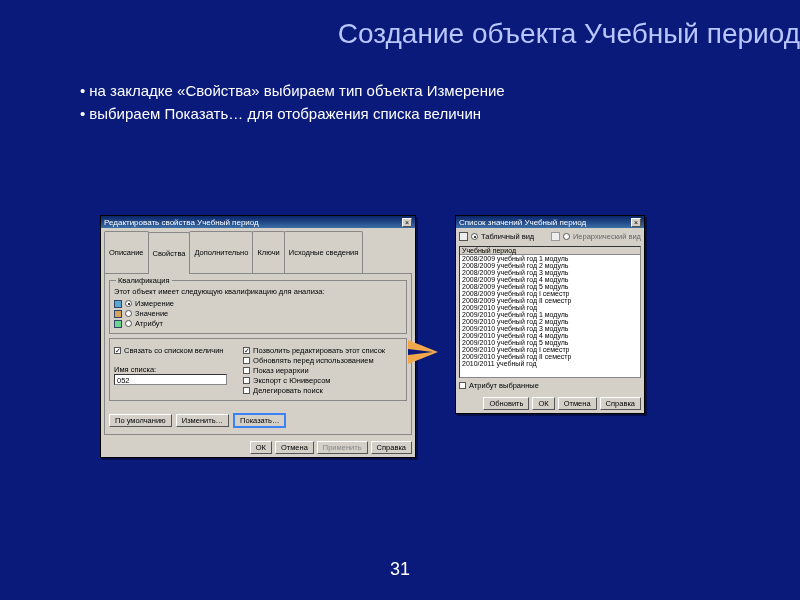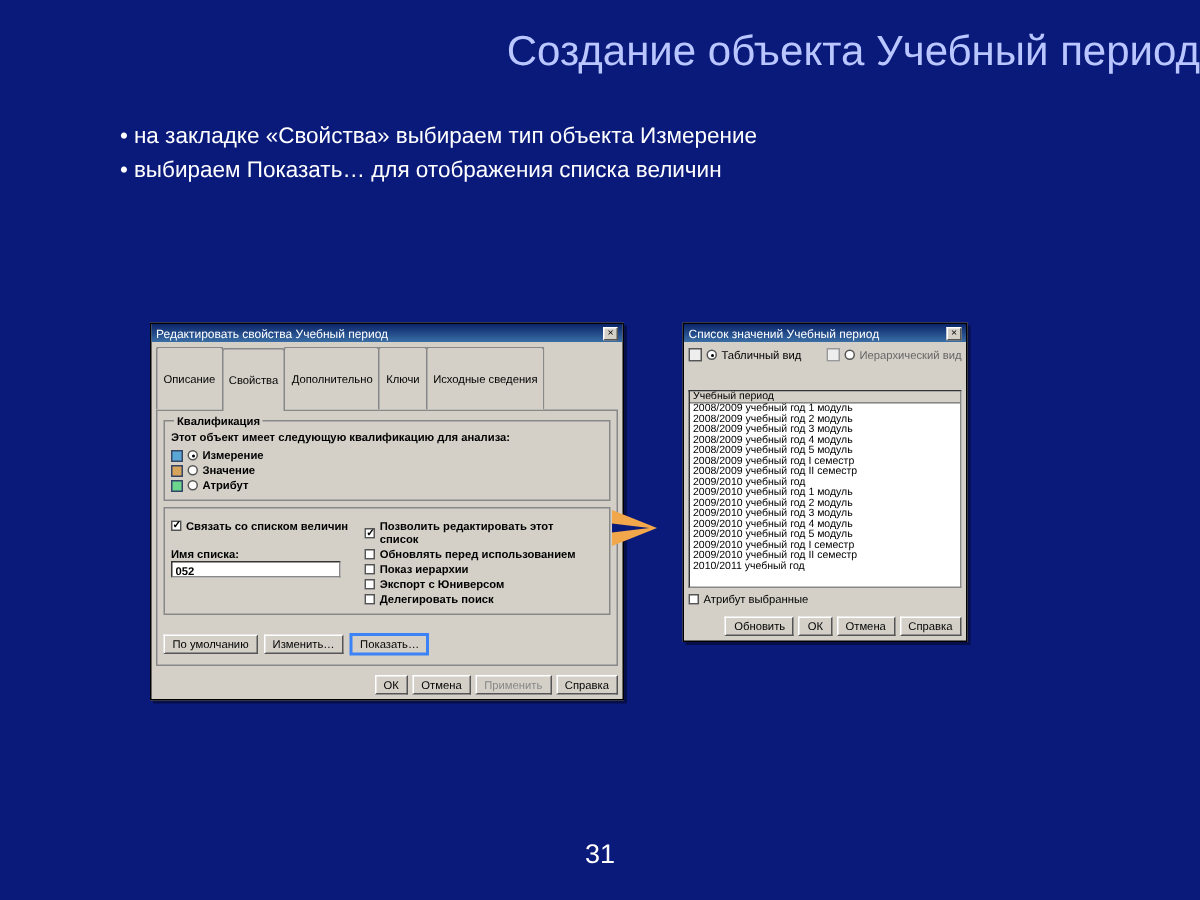--- a/index.html
+++ b/index.html
@@ -98,21 +98,20 @@
     margin: 0 3px 3px 3px;
     border: 1px solid #888;
     padding: 4px;
     background:#d4d0c8;
   }
   .group {
     border: 1px solid #888;
     margin: 2px 0 4px 0;
     padding: 6px 20px 4px 4px;
     position: relative;
-    font-weight: bold;
   }
   .group > .legend {
     position:absolute; top:-5px; left:6px;
     background:#d4d0c8; padding:0 2px;
     font-size:7.5px;
   }
   .radio-row, .chk-row { display:flex; align-items:center; gap:3px; margin:1px 0; font-size:7.5px;}
   .radio { width:7px;height:7px;border:1px solid #555;border-radius:50%;background:#fff;position:relative;flex:none;}
   .radio.sel::after{content:"";position:absolute;inset:1.5px;background:#000;border-radius:50%;}
   .chk { width:7px;height:7px;border:1px solid #555;background:#fff;position:relative;flex:none;}
@@ -223,21 +222,21 @@
 </div>
 
 <div class="arrow"></div>
 
 <div class="win" id="win2">
   <div class="titlebar">
     <span>Список значений Учебный период</span>
     <span class="closebtn">×</span>
   </div>
   <div style="padding:3px;">
-    <div class="inline" style="justify-content:space-between;margin-bottom:18px;">
+    <div class="inline" style="justify-content:space-between;margin-bottom:4px;">
       <span class="radio-row">
           <span style="width:9px;height:9px;border:1px solid #555;background:#eee;"></span>
           <span class="radio sel"></span>
           <span>Табличный вид</span>
         </span>
       <span class="radio-row muted">
           <span style="width:9px;height:9px;border:1px solid #999;background:#eee;"></span>
           <span class="radio"></span>
           <span>Иерархический вид</span>
         </span>

